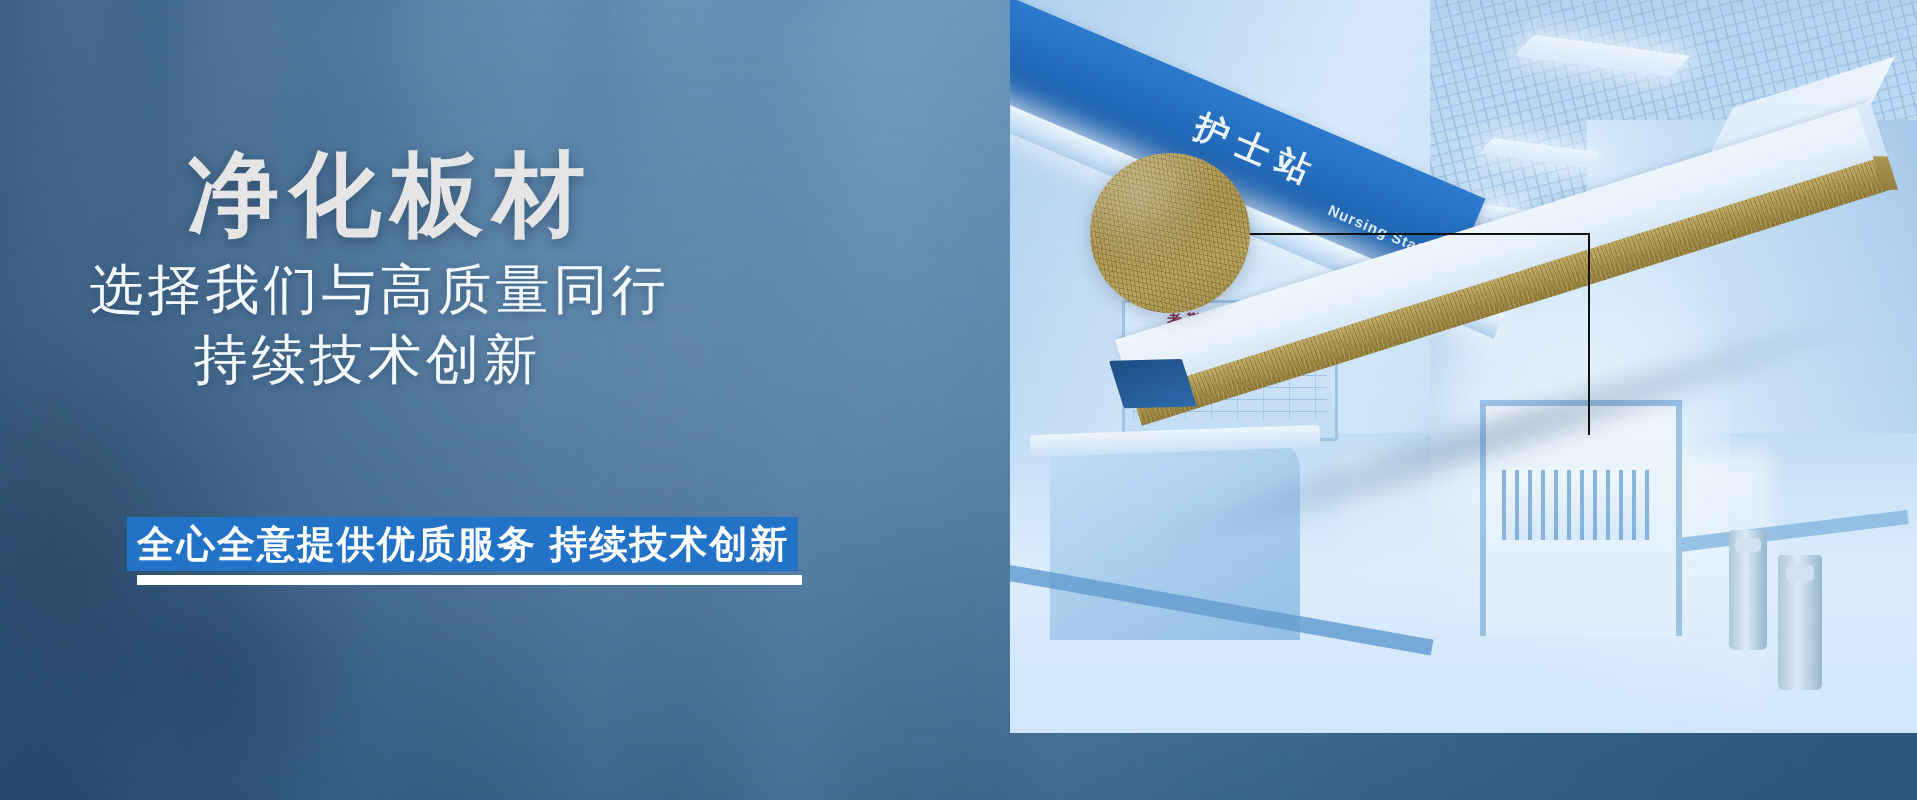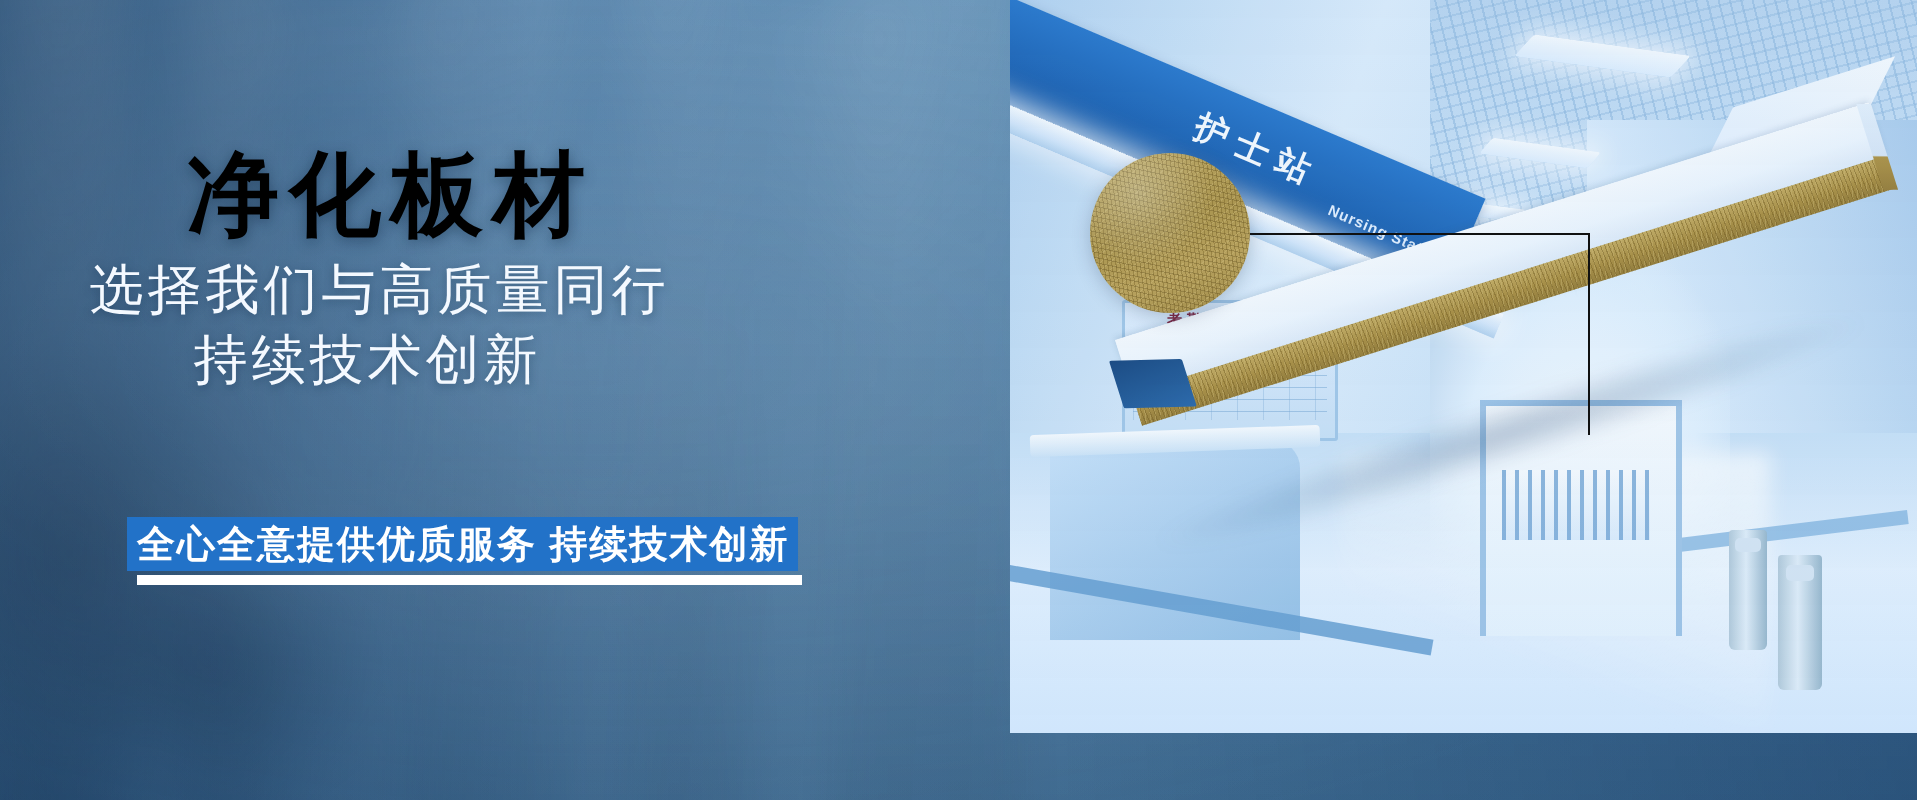--- a/index.html
+++ b/index.html
@@ -44,21 +44,21 @@
       linear-gradient(180deg,rgba(255,255,255,.05),rgba(14,42,72,.30));
   }
 
   
   .copy{
     position:absolute;left:0;top:0;width:830px;height:800px;
   }
   .headline{
     position:absolute;left:0;right:95px;top:146px;
     text-align:center;
-    color:#000000;
+    color:#e5e5e5;
     font-size:92px;
     font-weight:bold;
     letter-spacing:10px;
     line-height:1.05;
     text-shadow:0 3px 14px rgba(10,35,62,.45);
     margin-left:47px;
   }
   .sub{
     position:absolute;left:0;right:95px;
     text-align:center;

